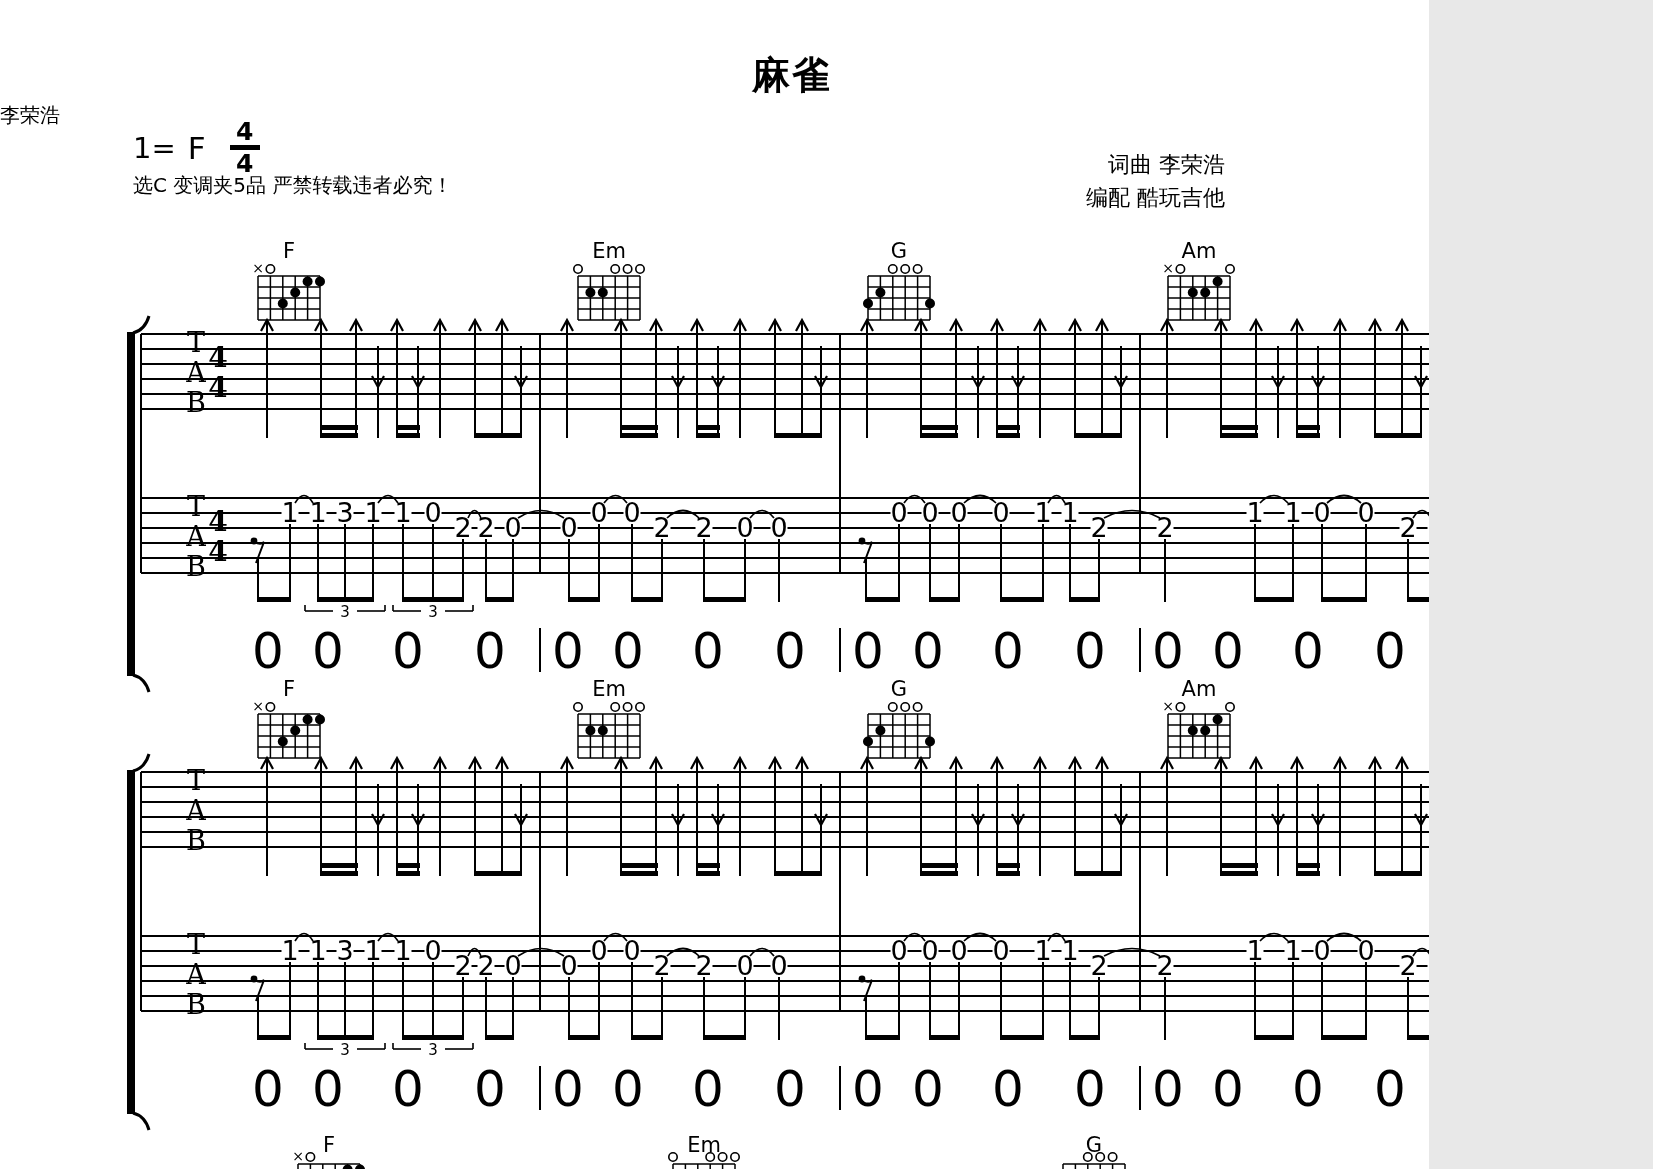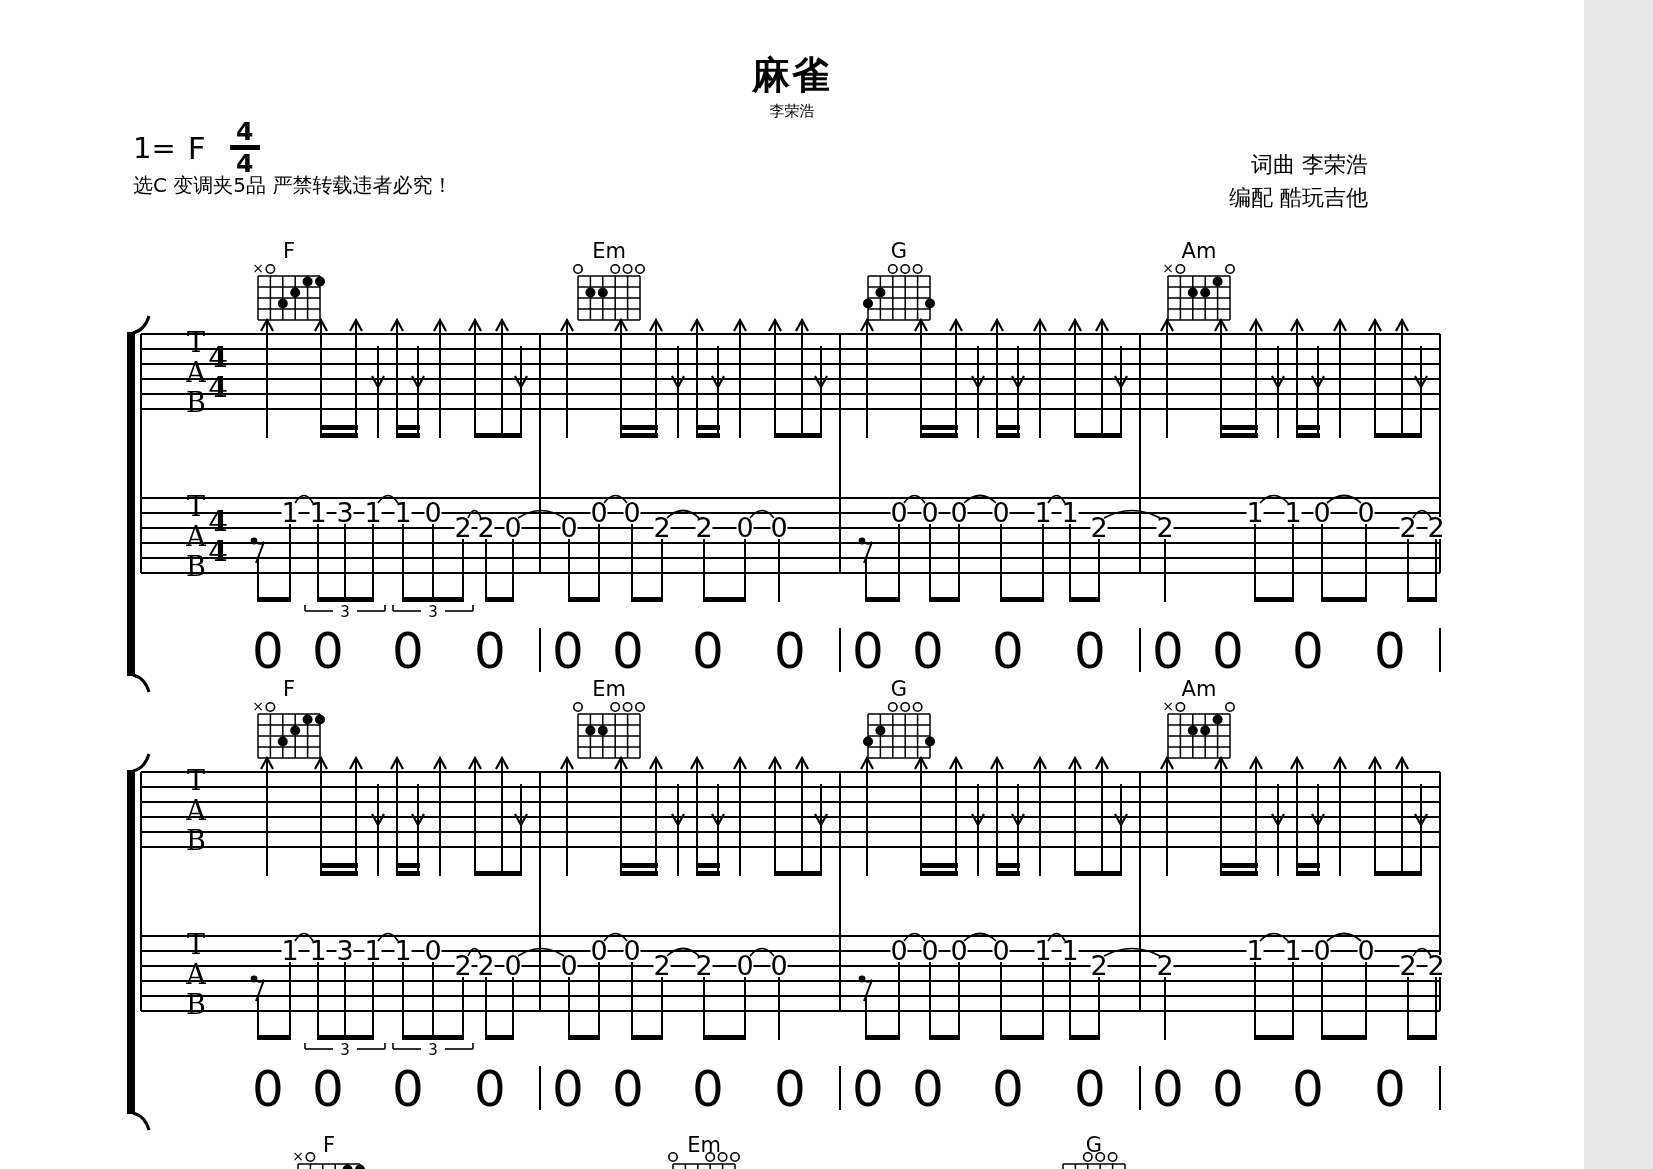--- a/index.html
+++ b/index.html
@@ -1,28 +1,28 @@
 <!DOCTYPE html>
 <html><head>
 <meta charset="utf-8">
 <style>
   html,body{margin:0;padding:0;background:#e8e8e8;}
-  .page{position:relative;width:1584px;height:1169px;background:#fff;overflow:hidden;
+  .page{position:relative;width:1429px;height:1169px;background:#fff;overflow:hidden;
         font-family:"DejaVu Sans",sans-serif;color:#000;}
   .page > div{position:absolute;white-space:nowrap;}
   .title{top:50px;left:0;width:1584px;text-align:center;font-size:38px;font-weight:600;letter-spacing:2px;}
-  .artist{top:102px;left:0;width:1584px;text-align:center;font-size:15px;font-weight:500;}
+  .artist{top:102px;left:0;width:1584px;text-align:left;font-size:20px;font-weight:500;}
   .keyline{top:118px;left:133px;display:flex;align-items:center;font-size:30px;}
   .keyline .kp{font-size:29px;}
   .keyline .kv{margin-left:12px;font-size:31px;font-weight:500;}
   .frac{margin-left:24px;display:inline-flex;flex-direction:column;align-items:center;line-height:1;}
   .frac span{font-size:25px;font-weight:600;padding:1px 3px;}
   .fbar{width:24px;height:3px;background:#000;}
   .capo{top:172px;left:133px;font-size:20px;font-weight:500;}
-  .credits{top:148px;right:216px;text-align:right;font-size:22px;line-height:33px;font-weight:500;}
+  .credits{top:148px;right:204px;text-align:right;font-size:22px;line-height:33px;font-weight:500;}
   svg{position:absolute;top:0;left:0;}
   svg text{fill:#000;}
   .tnum{font-family:"DejaVu Sans",sans-serif;}
   .tserif{font-family:"DejaVu Serif",serif;}
 </style>
 </head>
 <body>
 
 <div class="page">
   <div class="title">麻雀</div>

